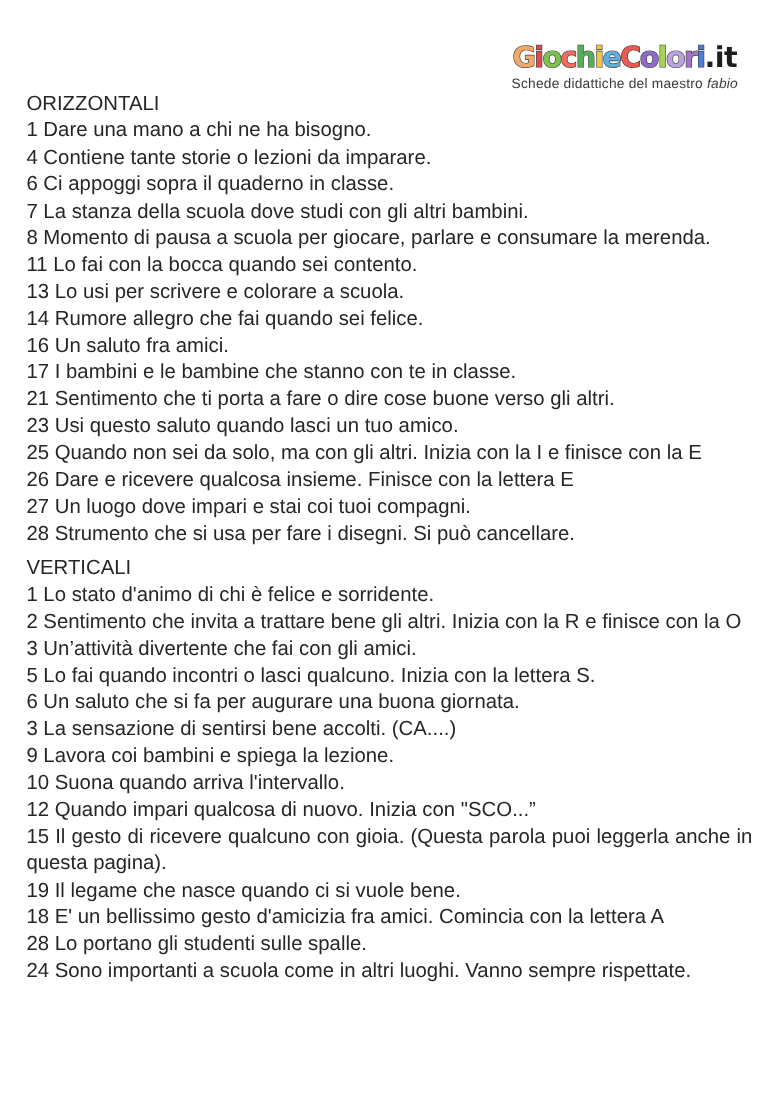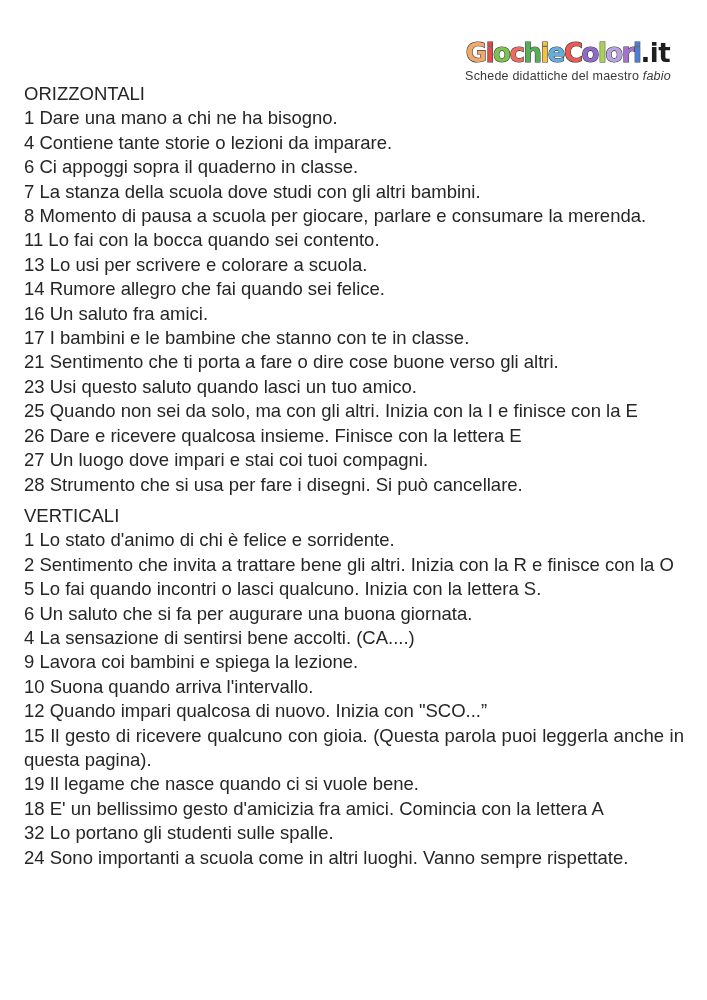--- a/index.html
+++ b/index.html
@@ -108,28 +108,29 @@
           <p class="clue">27 Un luogo dove impari e stai coi tuoi compagni.</p>
           <p class="clue">28 Strumento che si usa per fare i disegni. Si può cancellare.</p>
         </div>
   </section>
 
   <section class="clue-section">
     <h2 class="section-title">VERTICALI</h2>
     <div>
           <p class="clue">1 Lo stato d'animo di chi è felice e sorridente.</p>
           <p class="clue">2 Sentimento che invita a trattare bene gli altri. Inizia con la R e finisce con la O</p>
+          <p class="clue">3 Un’attività divertente che fai con gli amici.</p>
           <p class="clue">5 Lo fai quando incontri o lasci qualcuno. Inizia con la lettera S.</p>
           <p class="clue">6 Un saluto che si fa per augurare una buona giornata.</p>
-          <p class="clue">4 La sensazione di sentirsi bene accolti. (CA....)</p>
+          <p class="clue">3 La sensazione di sentirsi bene accolti. (CA....)</p>
           <p class="clue">9 Lavora coi bambini e spiega la lezione.</p>
           <p class="clue">10 Suona quando arriva l'intervallo.</p>
           <p class="clue">12 Quando impari qualcosa di nuovo. Inizia con "SCO...”</p>
           <p class="clue">15 Il gesto di ricevere qualcuno con gioia. (Questa parola puoi leggerla anche in questa pagina).</p>
           <p class="clue">19 Il legame che nasce quando ci si vuole bene.</p>
           <p class="clue">18 E' un bellissimo gesto d'amicizia fra amici. Comincia con la lettera A</p>
-          <p class="clue">32 Lo portano gli studenti sulle spalle.</p>
+          <p class="clue">28 Lo portano gli studenti sulle spalle.</p>
           <p class="clue">24 Sono importanti a scuola come in altri luoghi. Vanno sempre rispettate.</p>
         </div>
   </section>
 </main>
 
 </div>
 
 </body></html>

